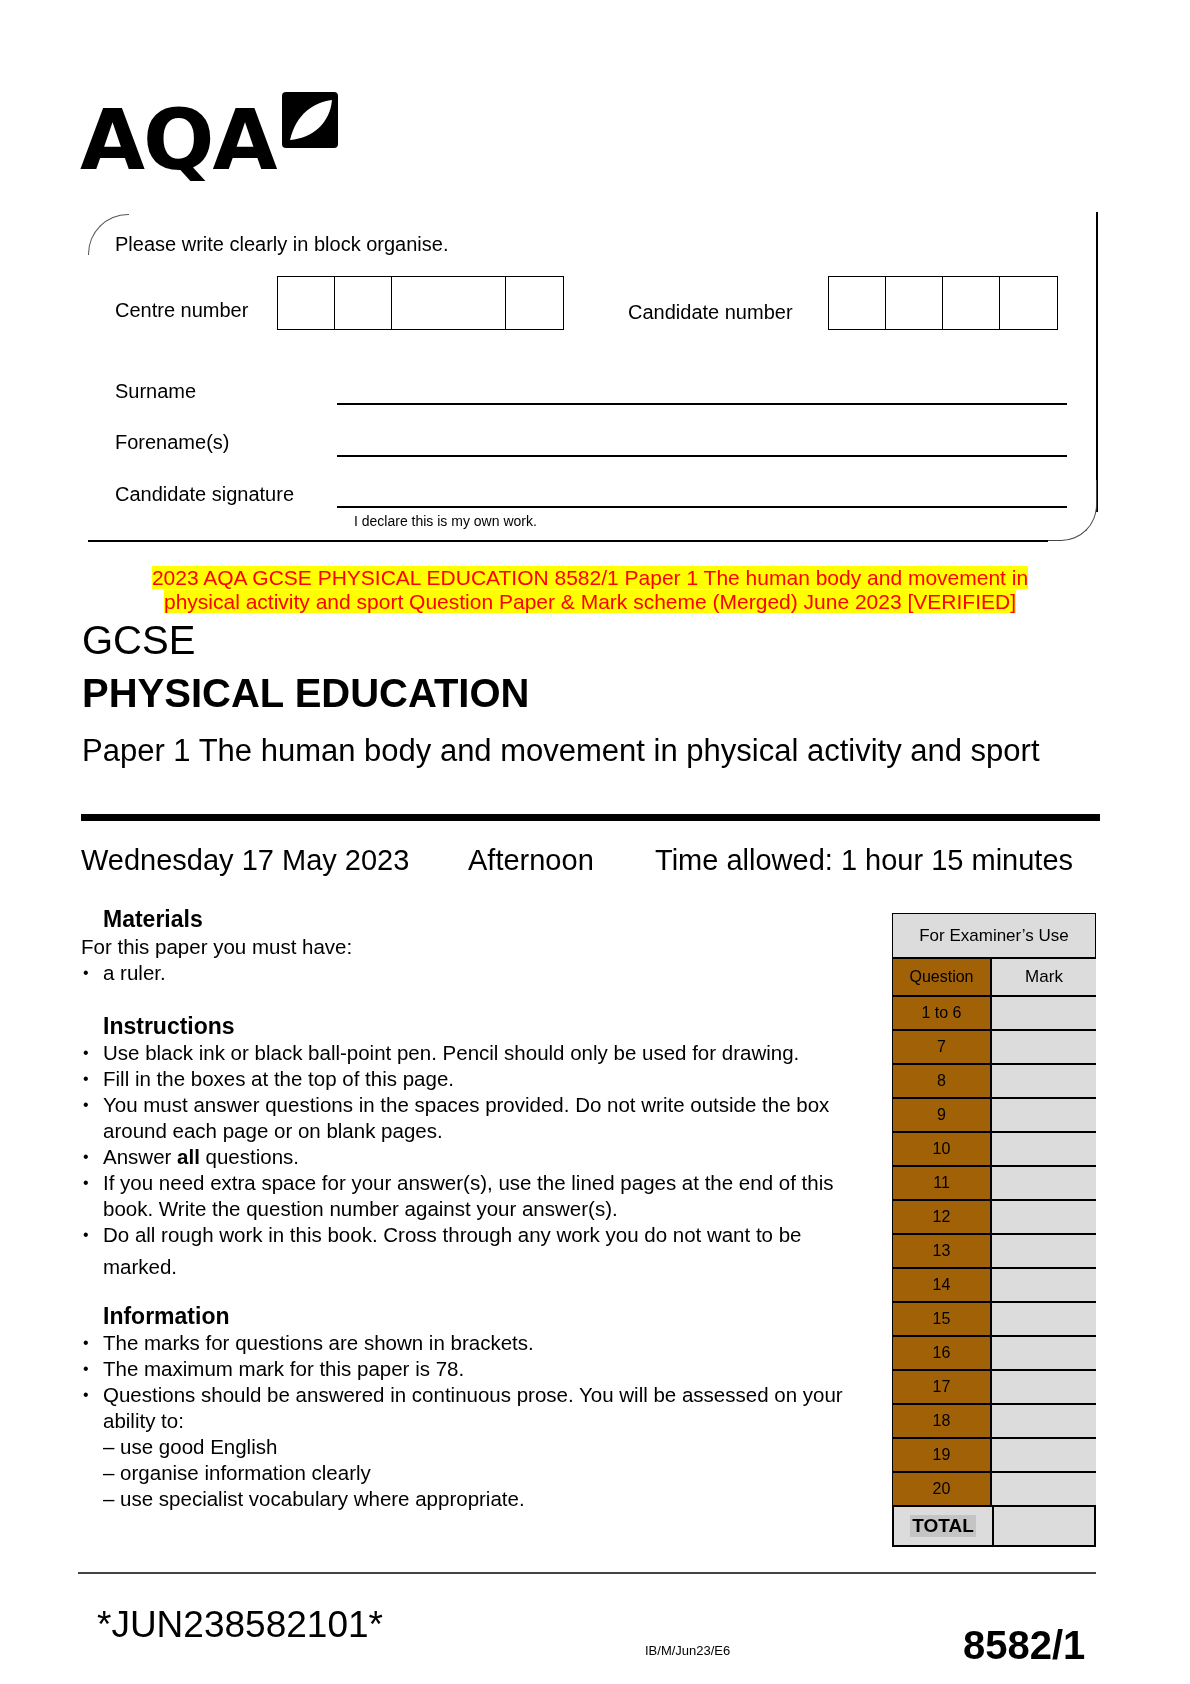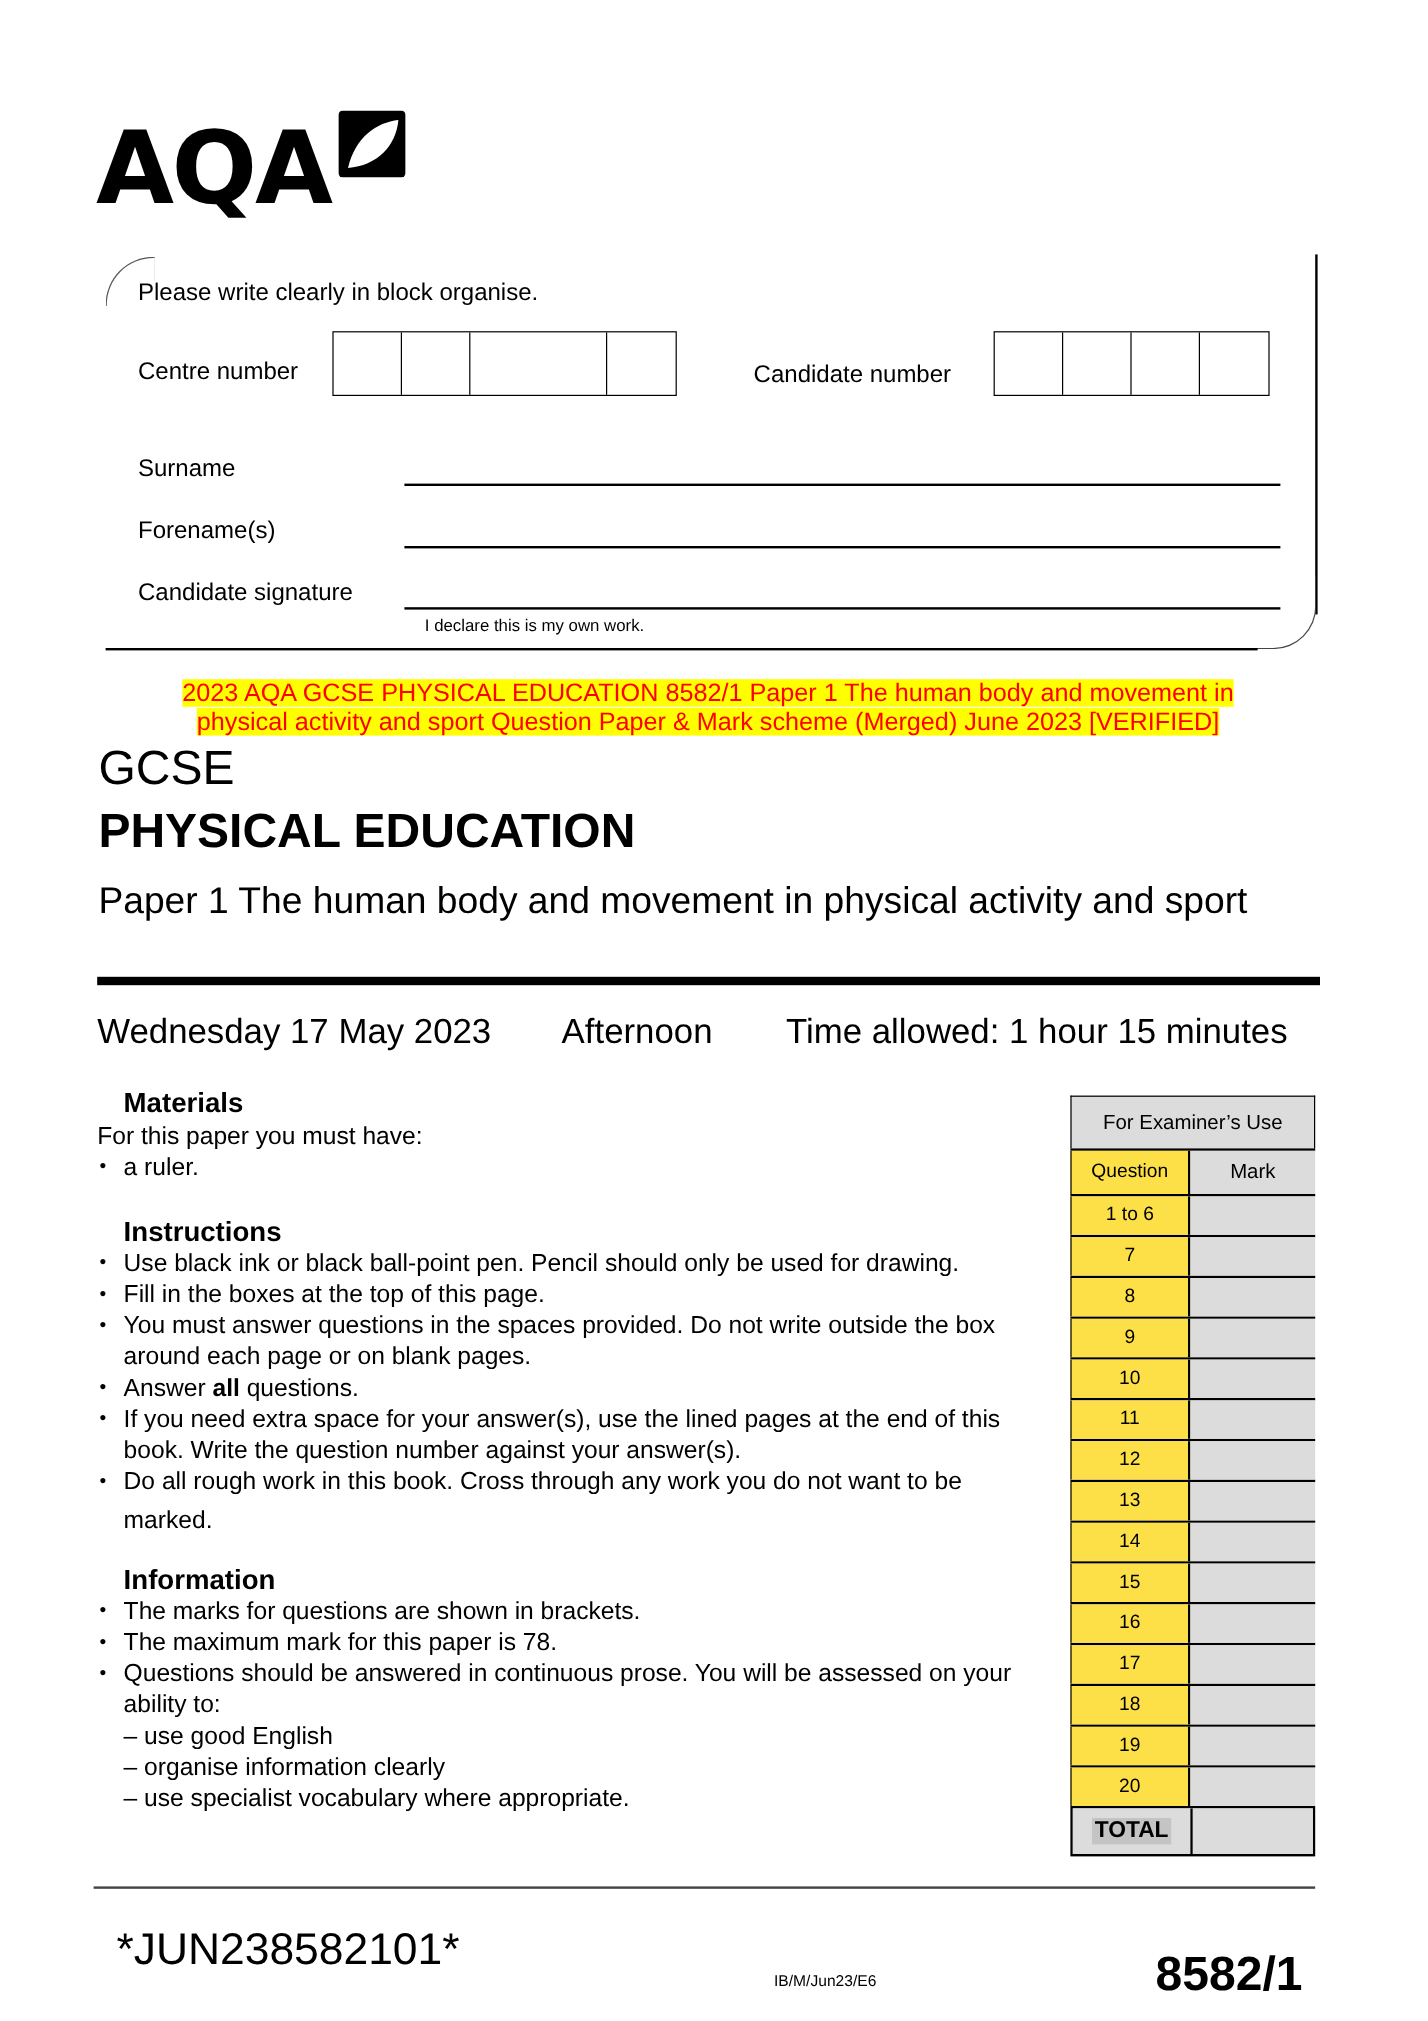--- a/index.html
+++ b/index.html
@@ -45,21 +45,21 @@
   ul.bullets { list-style: none; margin: 0; padding: 0; }
   ul.bullets li { position: relative; padding-left: 22px; }
   ul.bullets li::before { content: "•"; position: absolute; left: 2px; top: 0; font-size: 16px; }
   ul.dashes { list-style: none; margin: 0; padding: 0 0 0 22px; }
 
   
   #exam-table { left: 892px; top: 913px; width: 204px; }
   #exam-table .hdr { height: 44px; border: 1.5px solid #000; border-bottom: none; background: #dcdcdc;
     box-sizing: border-box; display: flex; align-items: center; justify-content: center; font-size: 17px; }
   .trow { display: flex; height: 34px; border-top: 2px solid #000; box-sizing: border-box; }
-  .trow .q { width: 100px; border-left: 1.5px solid #000; border-right: 2px solid #000; background: #fde047;
+  .trow .q { width: 100px; border-left: 1.5px solid #000; border-right: 2px solid #000; background: #a16207;
     display: flex; align-items: center; justify-content: center; font-size: 16px; box-sizing: border-box; }
   .trow .m { flex: 1; background: #dcdcdc; display: flex; align-items: center; justify-content: center;
     font-size: 17px; }
   .trow.head { height: 38px; }
   .trow.head .m { background: #dcdcdc; text-align: right; }
   .trow.total { height: 42px; border: 2px solid #000; }
   .trow.total .q { background: #dcdcdc; border-left: none; font-weight: bold; font-size: 19px; }
   .trow.total .q span { background: #c4c4c4; padding: 0 2px; }
 
   .rule-thin { left: 78px; top: 1572px; width: 1018px; height: 1.5px; background: #444; }

